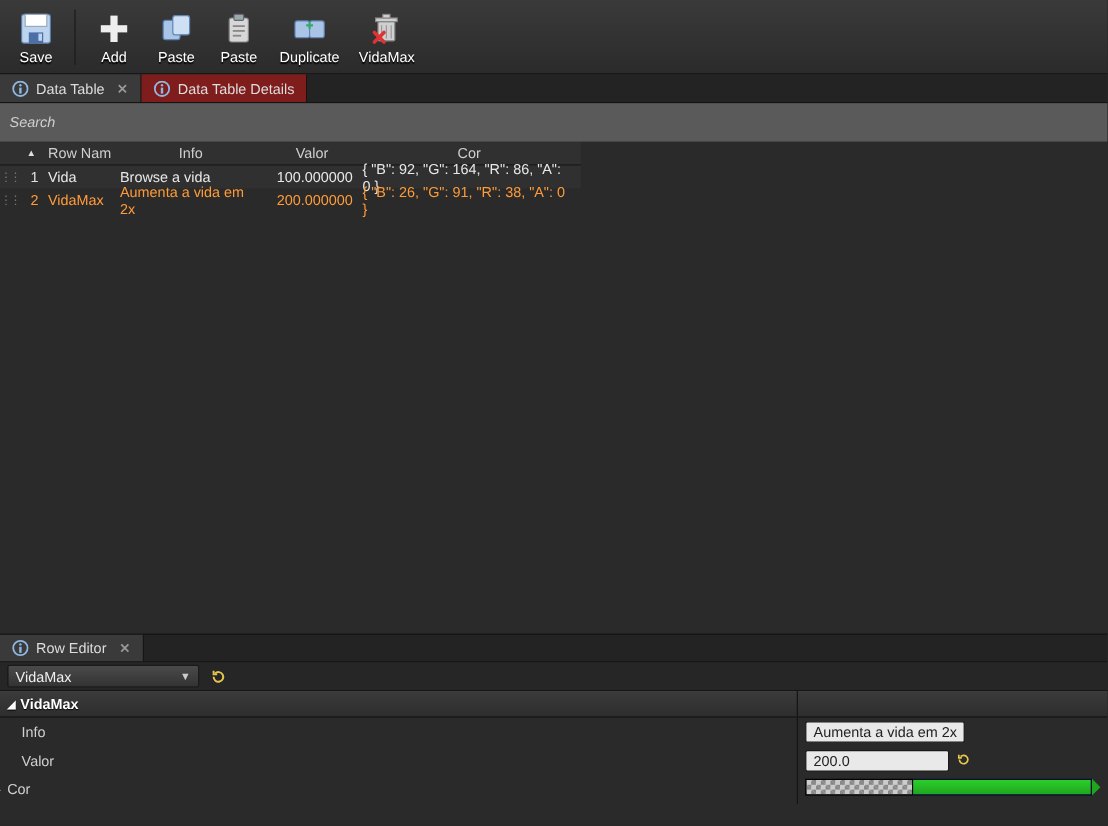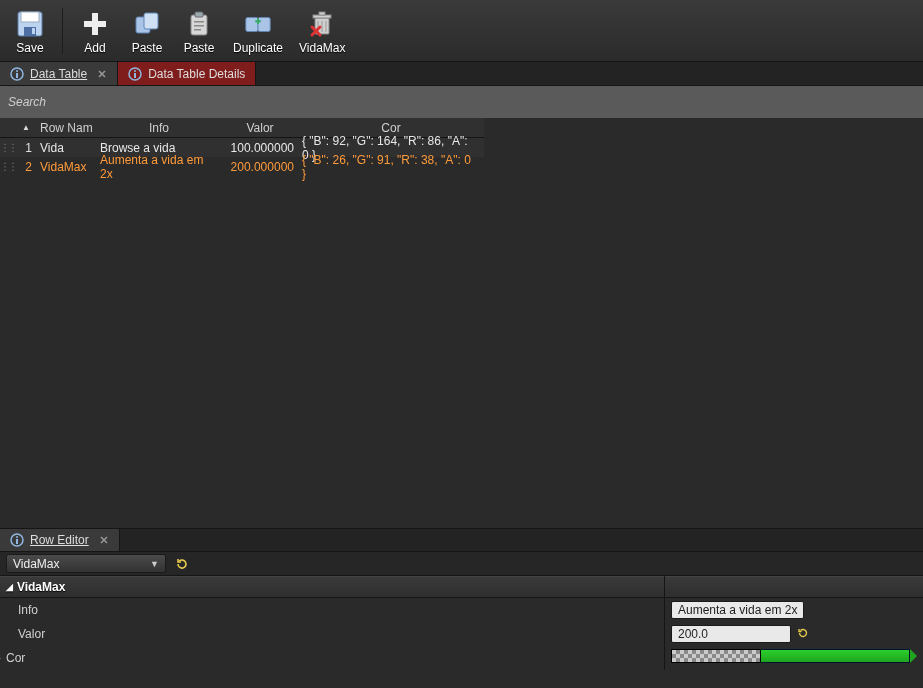--- a/index.html
+++ b/index.html
@@ -10,21 +10,21 @@
   .tool-group { display: flex; align-items: flex-end; gap: 8px; }
   .tool-sep { width: 1px; height: 46px; background: #1c1c1c; margin: 0 10px; }
   .tool-btn { display: flex; flex-direction: column; align-items: center; justify-content: flex-end;
     height: 56px; min-width: 44px; padding: 2px 4px 4px; cursor: pointer; border-radius: 2px; }
   .tool-btn .ic { width: 30px; height: 30px; display: flex; align-items: center; justify-content: center; }
   .tool-btn .lbl { font-size: 12px; color: #fff; text-shadow: 0 1px 1px #000; margin-top: 2px; }
   
   .tabstrip { height: 24px; display: flex; align-items: stretch; background: #232323; border-bottom: 1px solid #151515; }
   .tab { display: inline-flex; align-items: center; gap: 6px; padding: 0 10px; background: #7f1d1d;
     border-right: 1px solid #151515; font-size: 12px; color: #ddd; cursor: pointer; }
-  .tab.active { background: #3a3a3a; text-decoration: underline; }
+  .tab.active { background: #3a3a3a; }
   .tab .info-ic { width: 14px; height: 14px; }
   .tab .close { width: 10px; height: 10px; display: flex; align-items: center; justify-content: center; color:#999; margin-left:4px; }
   
   .searchbar { height: 32px; background: #5a5a5a; }
   .searchbar input { width: 100%; height: 100%; border: none; outline: none; padding: 0 8px;
     background: #5a5a5a; color: #d0d0d0; font-size: 12px; }
   .searchbar input::placeholder { color: #cfcfcf; font-style: italic; }
   
   .tablewrap { width: 484px; }
   .thead { display: flex; height: 20px; background: #303030; border-bottom: 1px solid #151515; }

